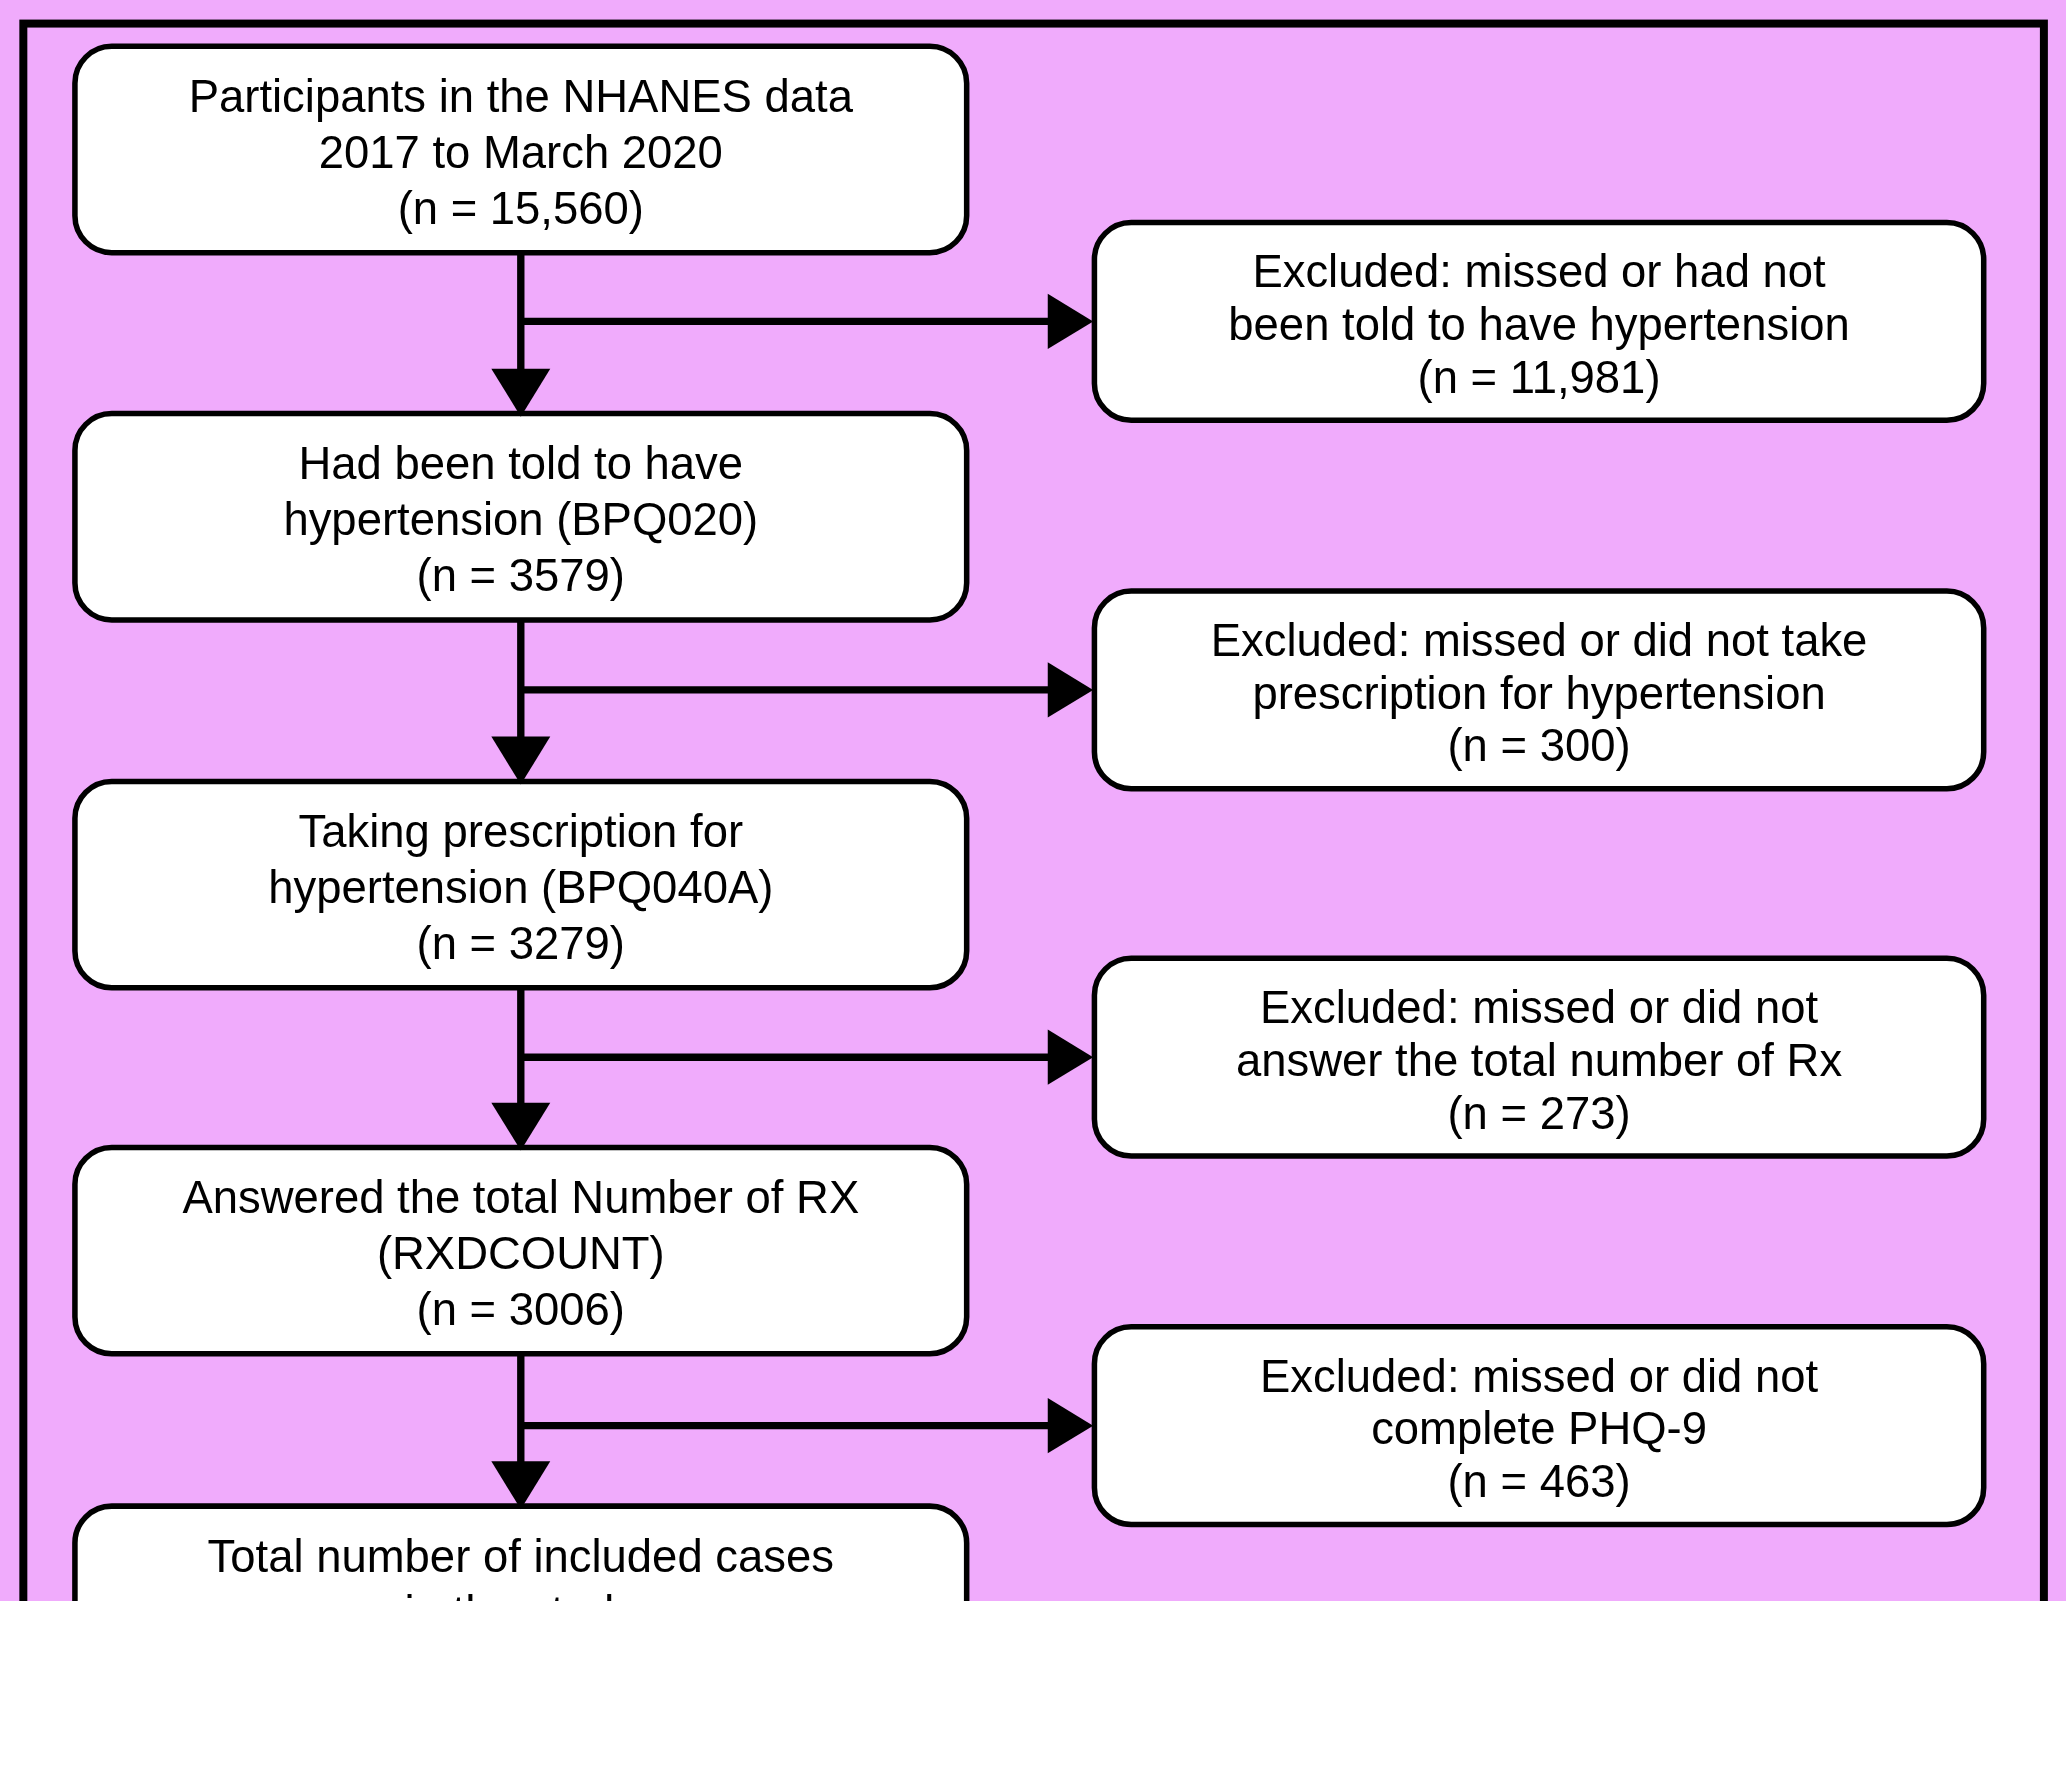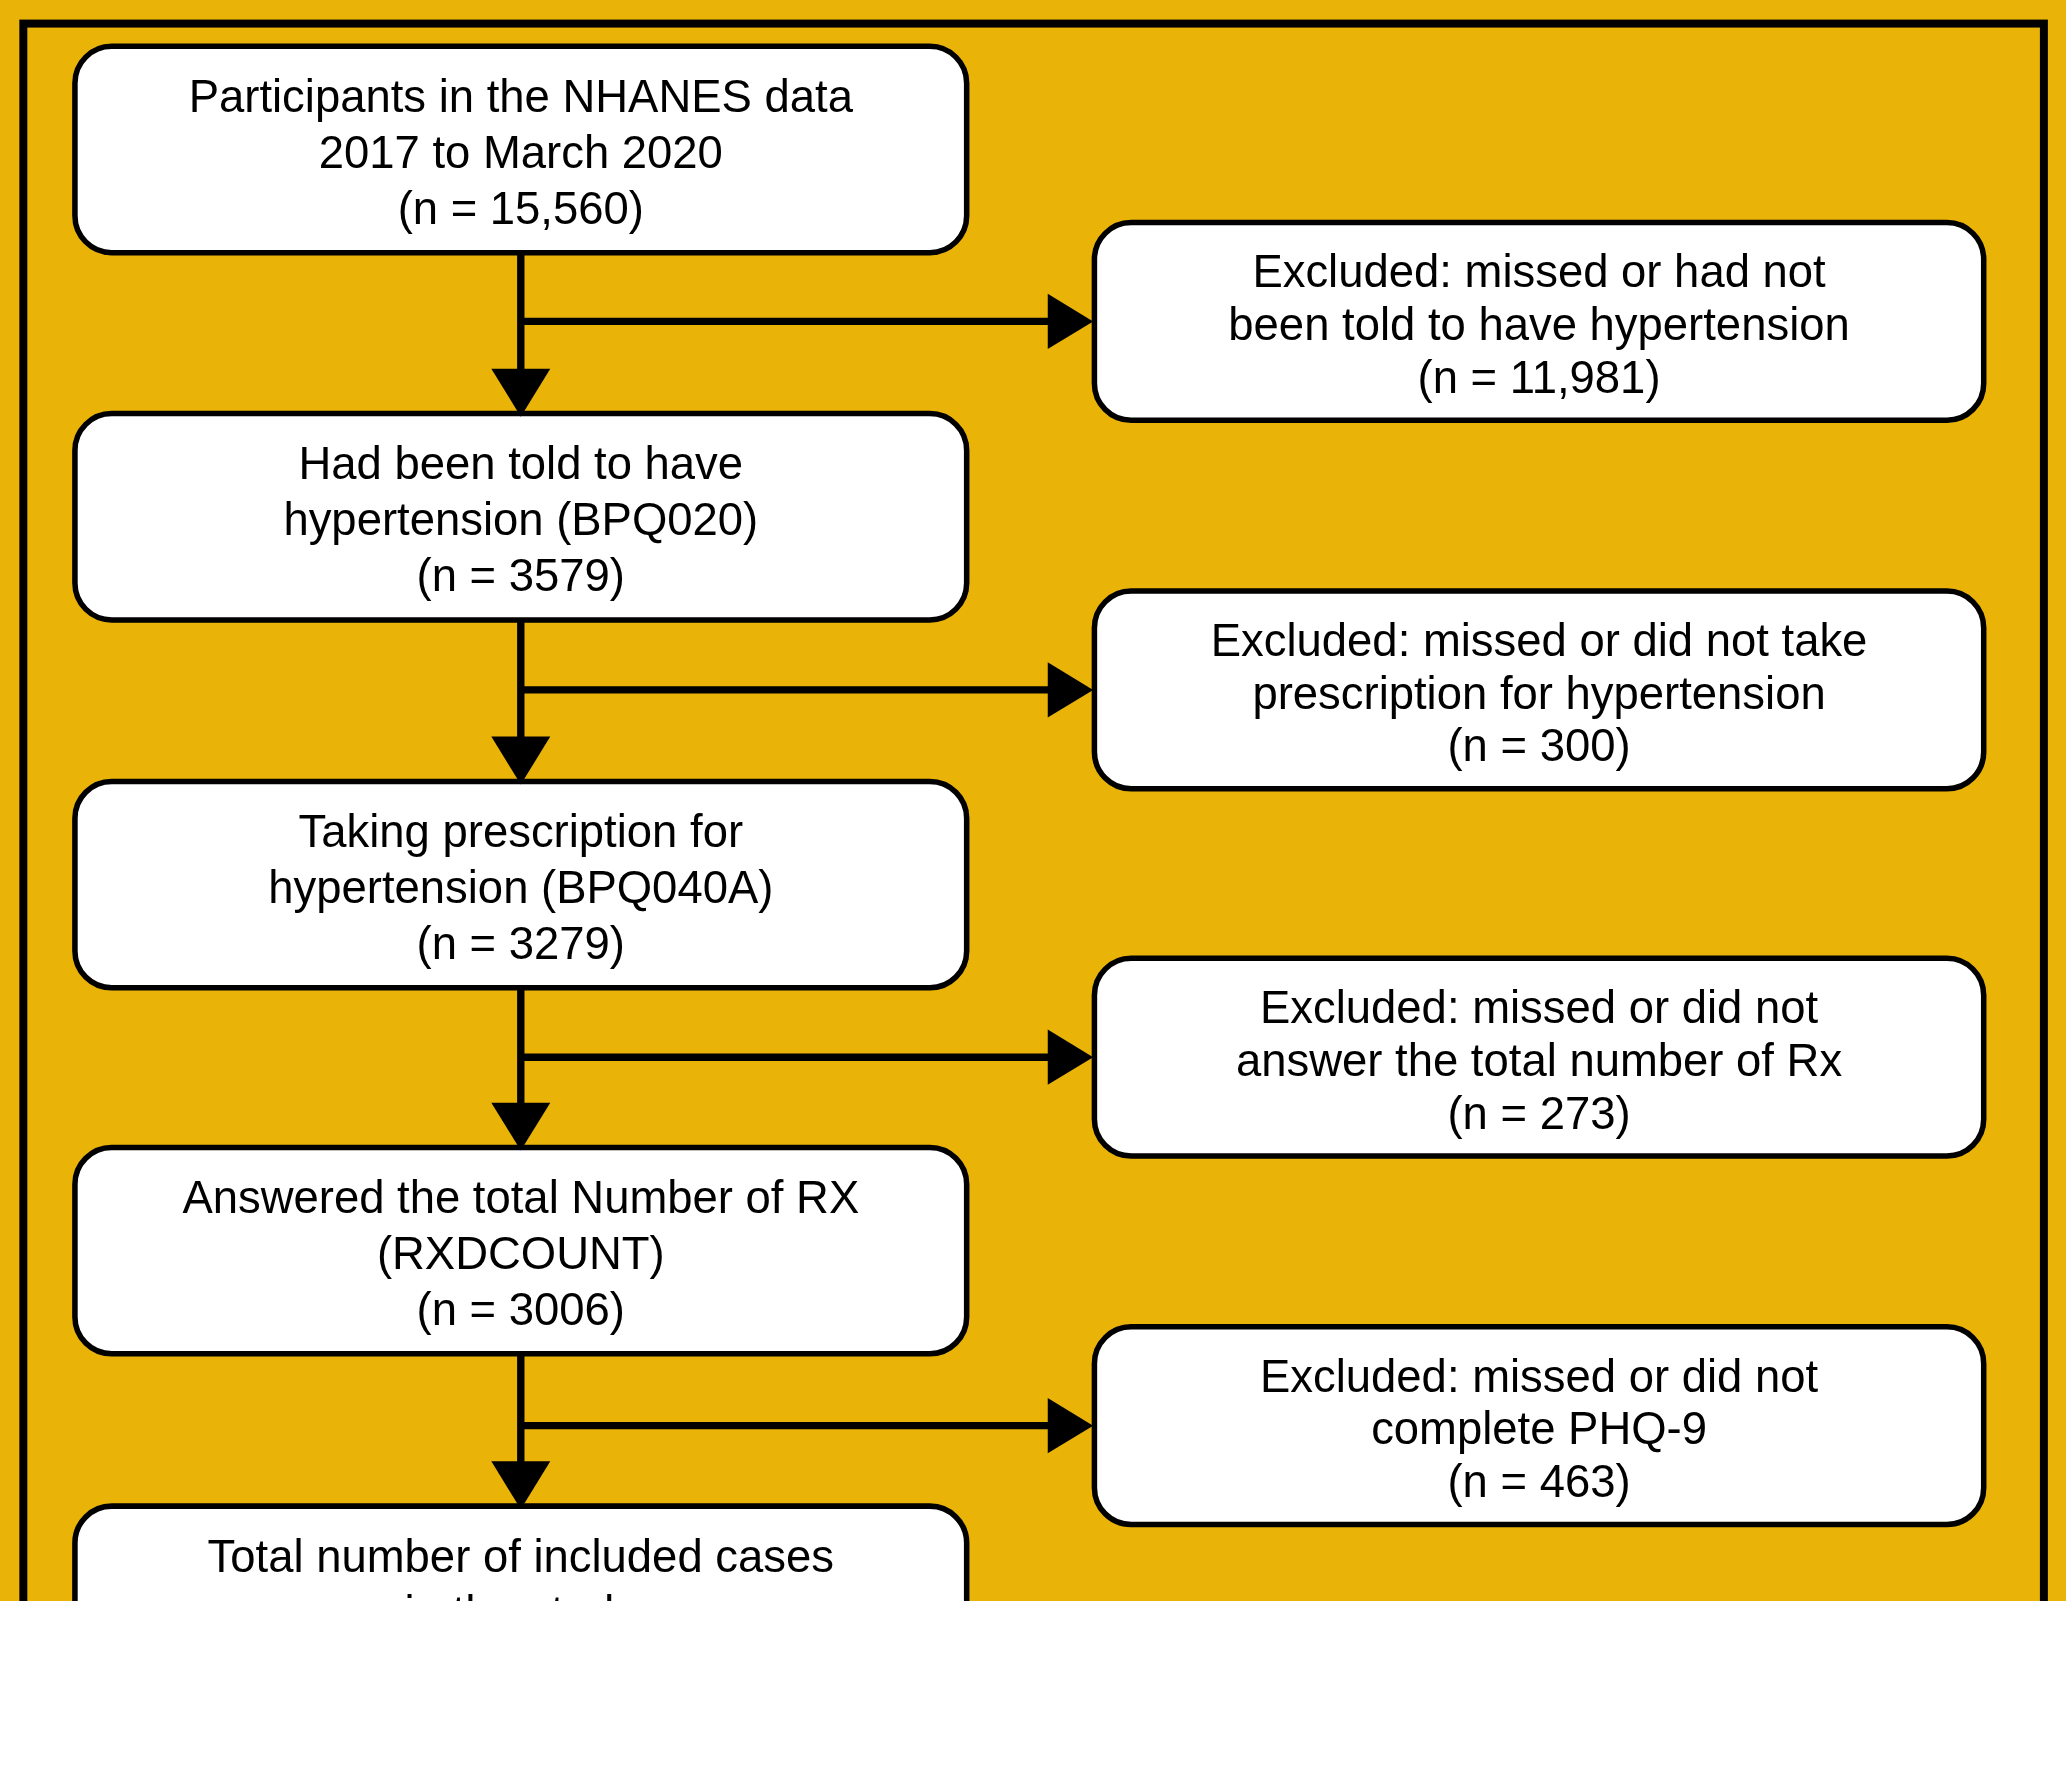--- a/index.html
+++ b/index.html
@@ -4,21 +4,21 @@
 <style>
   html, body {
     margin: 0;
     padding: 0;
     background: #ffffff;
   }
   #page {
     position: relative;
     width: 2066px;
     height: 1601px;
-    background: #eab308;
+    background: #f0abfc;
     font-family: "Liberation Sans", sans-serif;
     overflow: hidden;
   }
   #flow-svg {
     position: absolute;
     inset: 0;
     width: 2066px;
     height: 1768px;
     display: block;
   }

